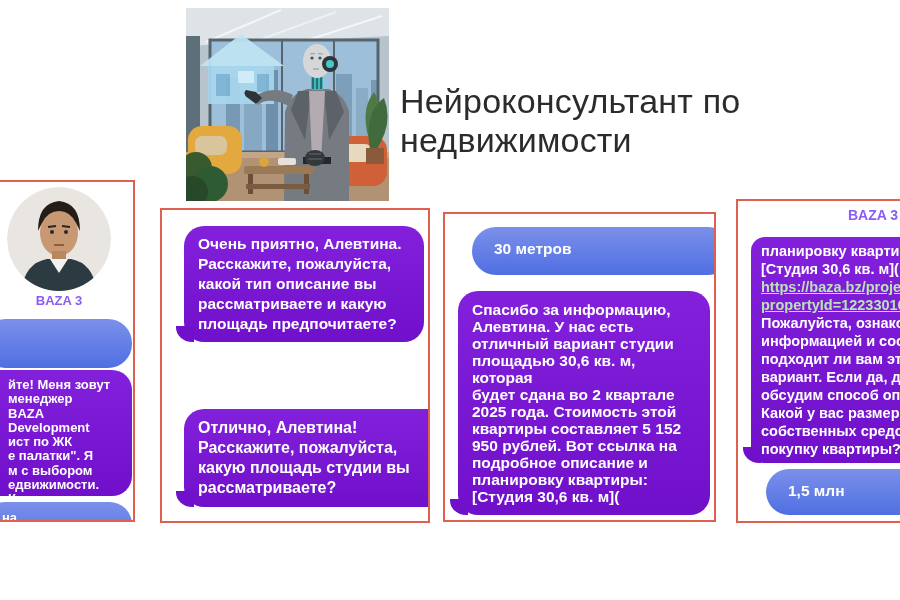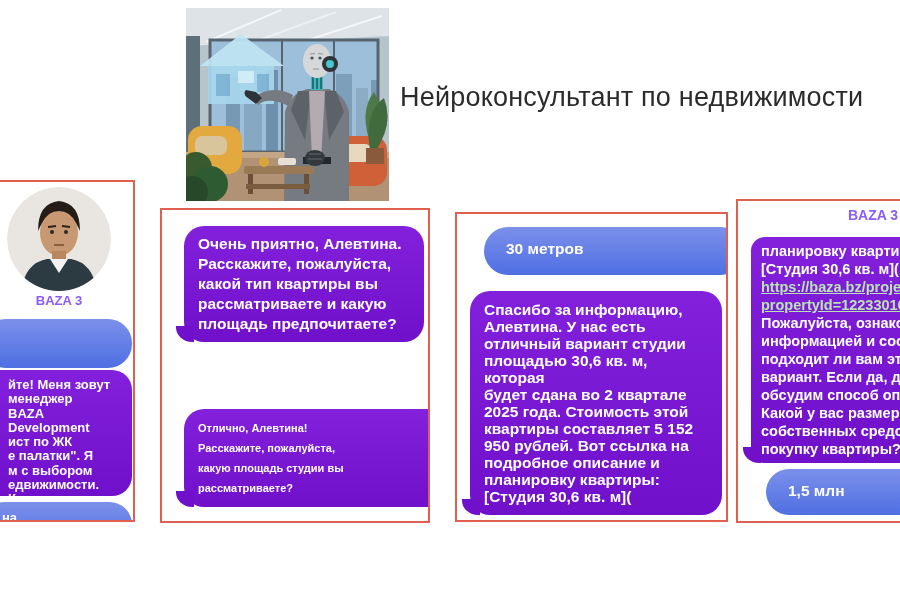--- a/index.html
+++ b/index.html
@@ -1,47 +1,47 @@
 <!DOCTYPE html>
 <html><head>
 <meta charset="utf-8">
 <style>
   html,body{margin:0;padding:0;background:#fff;}
   #canvas{position:relative;width:900px;height:600px;background:#ffffff;overflow:hidden;
           font-family:"Liberation Sans", sans-serif;}
-  .page-title{position:absolute;left:400px;top:82px;font-size:27px;color:#2b2b2b;
+  .page-title{position:absolute;left:400px;top:82px;font-size:34px;color:#2b2b2b;
               letter-spacing:0.2px;}
   
   .hero{position:absolute;left:186px;top:8px;width:203px;height:193px;overflow:hidden;}
   
   .panel{position:absolute;border:2px solid #e0604f;background:#ffffff;overflow:hidden;box-sizing:border-box;}
   #panel1{left:-6px;top:180px;width:141px;height:342px;}
   #panel2{left:160px;top:208px;width:270px;height:315px;}
-  #panel3{left:455px;top:212px;width:273px;height:310px;}
+  #panel3{left:443px;top:212px;width:273px;height:310px;}
   #panel4{left:736px;top:199px;width:210px;height:324px;}
   .bubble{position:absolute;color:#ffffff;font-weight:bold;box-sizing:border-box;}
   .bubble.purple{background:linear-gradient(180deg,#8220dc 0%,#7110cb 100%);border-radius:20px;}
   .bubble.blue{background:linear-gradient(180deg,#7b90ea 0%,#4f6fe2 100%);border-radius:24px;}
   .tail::after{content:'';position:absolute;left:-8px;bottom:0;width:18px;height:16px;
                background:#7110cb;border-radius:0 0 0 90%;}
   .pre{white-space:pre-line;}
   .contact-name{position:absolute;font-weight:bold;color:#8b5cf6;}
   #panel1 .contact-name{left:0;top:111px;width:126px;text-align:center;font-size:13px;}
   #panel4 .contact-name{left:110px;top:6px;font-size:14px;}
   .avatar{position:absolute;left:11px;top:5px;width:104px;height:104px;border-radius:50%;overflow:hidden;}
   
   #p1-blue-top{left:-14px;top:137px;width:150px;height:49px;}
   #p1-purple{left:-28px;top:188px;width:164px;height:126px;font-size:13px;line-height:14.3px;
              padding:8px 8px 8px 40px;border-radius:20px;}
   #p1-blue-bottom{left:-14px;top:320px;width:150px;height:45px;font-size:13px;
                   padding:8px 0 0 20px;}
   
   #p2-purple1{left:22px;top:16px;width:240px;font-size:15.5px;line-height:20px;padding:8px 14px;}
   #p2-blue{left:33px;top:143px;width:250px;height:47px;font-size:15.5px;padding:13px 0 0 22px;}
-  #p2-purple2{left:22px;top:199px;width:270px;font-size:11px;line-height:20px;padding:9px 14px;}
+  #p2-purple2{left:22px;top:199px;width:270px;font-size:16px;line-height:20px;padding:9px 14px;}
   
   #p3-blue{left:27px;top:13px;width:260px;height:48px;font-size:15.5px;padding:13px 0 0 22px;}
   #p3-purple{left:13px;top:77px;width:252px;font-size:15.5px;line-height:17px;padding:10px 14px;}
   
   #p4-purple{left:13px;top:36px;width:192px;font-size:14.5px;line-height:18px;padding:5px 10px;
              border-radius:14px;}
   #p4-blue{left:28px;top:268px;width:176px;height:46px;font-size:15.5px;padding:13px 0 0 22px;}
   .chat-link{display:block;color:#b9e3b4;text-decoration:underline;cursor:pointer;}
 </style>
 </head>
@@ -147,21 +147,21 @@
 е палатки". Я
 м с выбором
 едвижимости. Как я
 м обращаться?</div>
     <div class="bubble blue" id="p1-blue-bottom">на</div>
   </div>
 
   <div class="panel" id="panel2">
     <div class="bubble purple pre tail" id="p2-purple1">Очень приятно, Алевтина.
 Расскажите, пожалуйста,
-какой тип квартиры вы
+какой тип описание вы
 рассматриваете и какую
 площадь предпочитаете?</div>
     <div class="bubble purple pre tail" id="p2-purple2">Отлично, Алевтина!
 Расскажите, пожалуйста,
 какую площадь студии вы
 рассматриваете?</div>
   </div>
 
   <div class="panel" id="panel3">
     <div class="bubble blue" id="p3-blue">30 метров</div>

